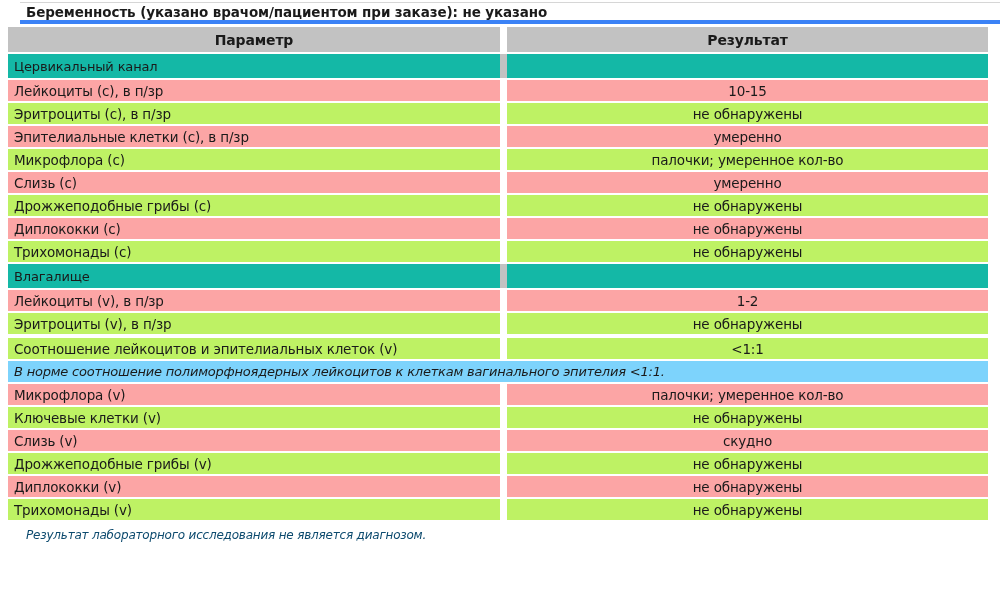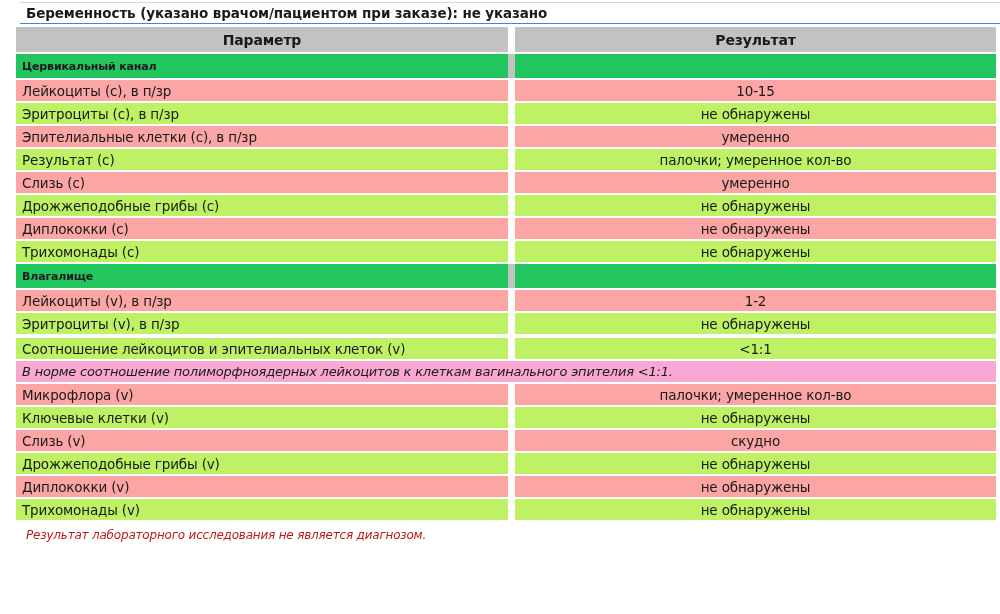--- a/index.html
+++ b/index.html
@@ -26,34 +26,34 @@
   
   .banner {
     position: absolute;
     left: 20px;
     top: 2px;
     width: 980px;
     height: 22px;
     box-sizing: border-box;
     background: #ffffff;
     border-top: 1px solid #d6d6d6;
-    border-bottom: 1px solid #3b82f6;
+    border-bottom: 4px solid #3b82f6;
     display: flex;
     align-items: center;
     padding-left: 6px;
     font-size: 13.5px;
     font-weight: bold;
     letter-spacing: -0.1px;
     white-space: nowrap;
   }
 
   
   .tbl {
     position: absolute;
-    left: 16px;
+    left: 8px;
     top: 27px;
     width: 980px;
     border-collapse: separate;
     border-spacing: 0;
     table-layout: fixed;
   }
   .tbl td, .tbl th {
     padding: 0;
     margin: 0;
     vertical-align: middle;
@@ -95,30 +95,30 @@
     background: #c2c2c2;
     height: 25px;
     font-weight: bold;
     font-size: 14px;
     justify-content: center;
   }
   .hdr .cell.param { padding-left: 0; }
 
   
   .section .cell {
-    background: #22c55e;
+    background: #14b8a6;
     height: 24px;
-    font-weight: bold;
-    font-size: 11px;
+    font-weight: normal;
+    font-size: 13px;
   }
   .section .gapcell { height: 24px; background: #c2c2c2; }
 
   
   .noterow .note {
-    background: #f9a8d4;
+    background: #7dd3fc;
     height: 21px;
     box-sizing: border-box;
     display: flex;
     align-items: center;
     padding-left: 6px;
     font-size: 13px;
     font-style: italic;
     font-weight: 500;
     white-space: nowrap;
     letter-spacing: -0.2px;
@@ -127,21 +127,21 @@
   
   .footer {
     position: absolute;
     left: 26px;
     top: 528px;
     width: 960px;
     font-size: 12px;
     font-style: italic;
     font-weight: 500;
     line-height: 15px;
-    color: #b91c1c;
+    color: #0c4a6e;
     letter-spacing: -0.2px;
     white-space: nowrap;
   }
   .footer div { height: 15px; }
 </style>
 </head>
 <body>
 
 <div class="page">
 
@@ -221,21 +221,21 @@
           </td>
           <td>
             <div class="cell res bg-light">умеренно</div>
           </td>
         </tr>
         <tr class="spacer">
           <td colspan="3"></td>
         </tr>
         <tr class="datarow">
           <td>
-            <div class="cell param bg-dark">Результат (c)</div>
+            <div class="cell param bg-dark">Микрофлора (c)</div>
           </td>
           <td>
             <div class="gapcell"></div>
           </td>
           <td>
             <div class="cell res bg-dark">палочки; умеренное кол-во</div>
           </td>
         </tr>
         <tr class="spacer">
           <td colspan="3"></td>

